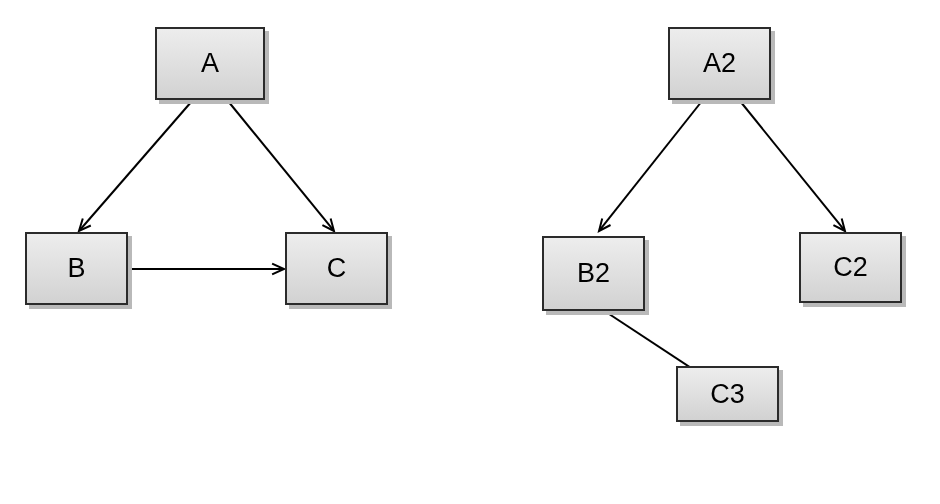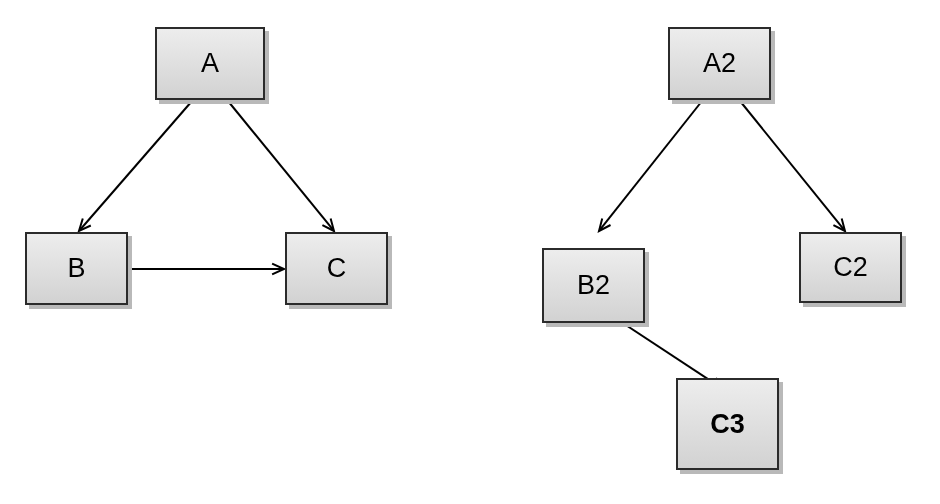--- a/index.html
+++ b/index.html
@@ -82,23 +82,23 @@
       </div>
       <div class="node" style="left: 25px; top: 232px; width: 103px; height: 73px; border-color: rgb(43, 43, 43); box-shadow: rgb(185, 185, 185) 4px 4px 0px 0px; background: linear-gradient(rgb(237, 237, 237) 0%, rgb(210, 210, 210) 100%);">
         <span class="node-label">B</span>
       </div>
       <div class="node" style="left: 285px; top: 232px; width: 103px; height: 73px; border-color: rgb(43, 43, 43); box-shadow: rgb(185, 185, 185) 4px 4px 0px 0px; background: linear-gradient(rgb(237, 237, 237) 0%, rgb(210, 210, 210) 100%);">
         <span class="node-label">C</span>
       </div>
       <div class="node" style="left: 668px; top: 27px; width: 103px; height: 73px; border-color: rgb(43, 43, 43); box-shadow: rgb(185, 185, 185) 4px 4px 0px 0px; background: linear-gradient(rgb(237, 237, 237) 0%, rgb(210, 210, 210) 100%);">
         <span class="node-label">A2</span>
       </div>
-      <div class="node" style="left: 542px; top: 248px; width: 103px; height: 75px; border-color: rgb(43, 43, 43); box-shadow: rgb(185, 185, 185) 4px 4px 0px 0px; background: linear-gradient(rgb(237, 237, 237) 0%, rgb(210, 210, 210) 100%);">
+      <div class="node" style="left: 542px; top: 236px; width: 103px; height: 75px; border-color: rgb(43, 43, 43); box-shadow: rgb(185, 185, 185) 4px 4px 0px 0px; background: linear-gradient(rgb(237, 237, 237) 0%, rgb(210, 210, 210) 100%);">
         <span class="node-label">B2</span>
       </div>
       <div class="node" style="left: 799px; top: 232px; width: 103px; height: 71px; border-color: rgb(43, 43, 43); box-shadow: rgb(185, 185, 185) 4px 4px 0px 0px; background: linear-gradient(rgb(237, 237, 237) 0%, rgb(210, 210, 210) 100%); text-align: right;">
         <span class="node-label">C2</span>
       </div>
-      <div class="node" style="left: 676px; top: 378px; width: 103px; height: 92px; border-color: rgb(43, 43, 43); box-shadow: rgb(185, 185, 185) 4px 4px 0px 0px; background: linear-gradient(rgb(237, 237, 237) 0%, rgb(210, 210, 210) 100%); font-weight: bold;">
+      <div class="node" style="left: 676px; top: 366px; width: 103px; height: 56px; border-color: rgb(43, 43, 43); box-shadow: rgb(185, 185, 185) 4px 4px 0px 0px; background: linear-gradient(rgb(237, 237, 237) 0%, rgb(210, 210, 210) 100%);">
         <span class="node-label">C3</span>
       </div>
     </div>
 </div>
 
 </body></html>

